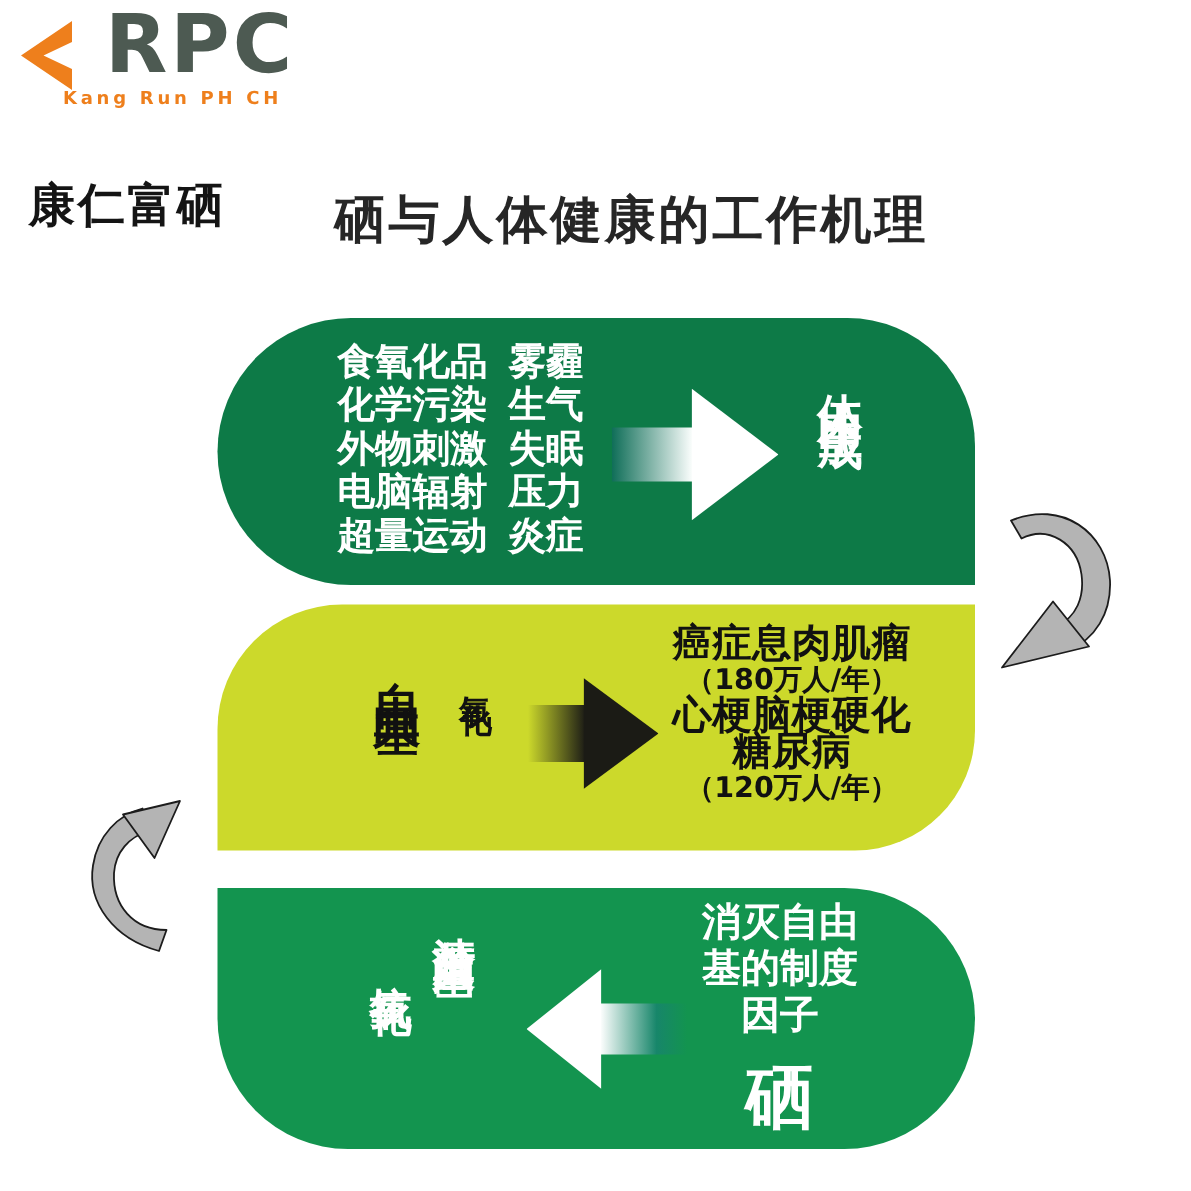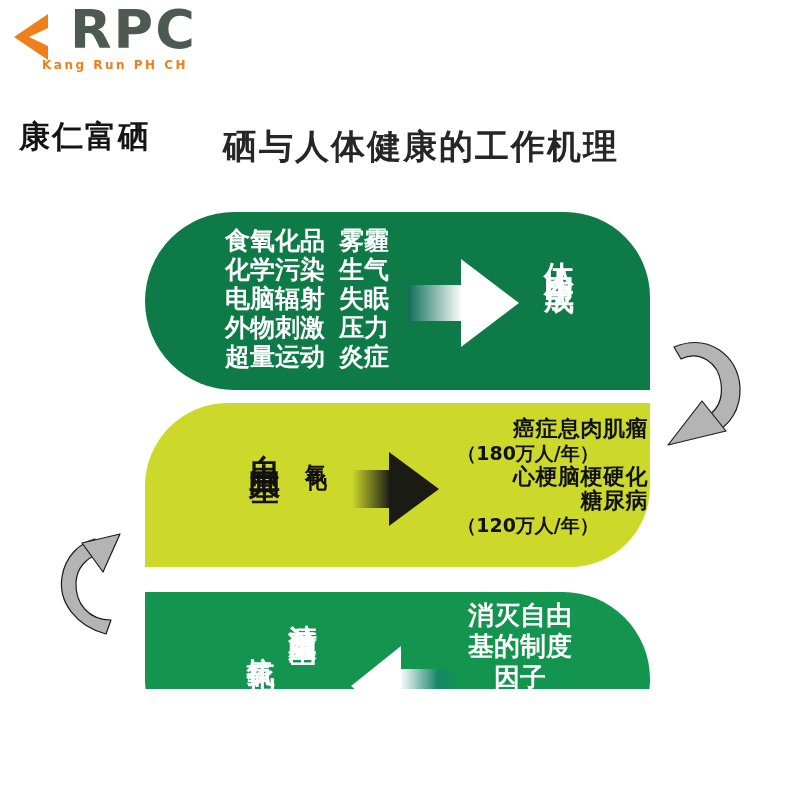--- a/index.html
+++ b/index.html
@@ -1,16 +1,16 @@
 <!DOCTYPE html>
 <html><head>
 <meta charset="utf-8">
 <style>
   html,body{margin:0;padding:0;background:#ffffff;}
-  .canvas{position:relative;width:794px;height:689px;background:#ffffff;overflow:hidden;
+  .canvas{position:relative;width:794px;height:794px;background:#ffffff;overflow:hidden;
           font-family:"DejaVu Sans","Liberation Sans",sans-serif;}
   .abs{position:absolute;}
 
   
   .brand-text{position:absolute;left:70px;top:0px;font-size:54px;font-weight:800;
               color:#4d5a52;letter-spacing:2px;line-height:60px;}
   .brand-sub{position:absolute;left:42px;top:58px;font-size:12px;font-weight:700;
              color:#ee7f1c;letter-spacing:2.5px;}
   .brand-cn{position:absolute;left:19px;top:72px;font-size:31px;font-weight:900;
             color:#141414;letter-spacing:2px;margin-top:44px;}
@@ -54,21 +54,21 @@
   .tail3{width:58px;height:34px;
          background:linear-gradient(90deg,#ffffff,#17866a 65%,rgba(19,148,79,0.05));}
 
   
   .subject{position:absolute;left:98px;top:26px;font-size:32px;font-weight:900;
            color:#111111;letter-spacing:9px;}
   .process{position:absolute;left:156px;top:44px;font-size:22px;font-weight:900;
            color:#111111;letter-spacing:4px;}
   .diseases{position:absolute;left:263px;top:14px;width:240px;text-align:center;
             color:#111111;font-weight:700;}
-  .diseases .d-main{font-size:22px;line-height:24px;letter-spacing:0.5px;text-align:right;}
+  .diseases .d-main{font-size:26px;line-height:24px;letter-spacing:0.5px;}
   .diseases .d-paren{font-size:19px;line-height:24px;}
 
   
   .action1{position:absolute;left:138px;top:9px;font-size:29px;font-weight:700;
            color:#ffffff;letter-spacing:3px;}
   .action2{position:absolute;left:96px;top:43px;font-size:28px;font-weight:700;
            color:#ffffff;letter-spacing:3px;}
   .se-block{position:absolute;left:280px;top:8px;width:190px;text-align:center;color:#ffffff;}
   .se-block .f-line{font-size:26px;line-height:31px;font-weight:700;text-align:center;}
   .se-element{font-size:46px;font-weight:900;margin-top:8px;}
@@ -91,22 +91,22 @@
     <div class="brand-cn">康仁富硒</div>
   </div>
 
   <div class="title">硒与人体健康的工作机理</div>
 
   <div class="pill pill1">
     <div class="causes">
       <div>
         <div>食氧化品</div>
         <div>化学污染</div>
+        <div>外物刺激</div>
         <div>电脑辐射</div>
-        <div>外物刺激</div>
         <div>超量运动</div>
       </div>
       <div>
         <div>雾霾</div>
         <div>生气</div>
         <div>失眠</div>
         <div>压力</div>
         <div>炎症</div>
       </div>
     </div>

